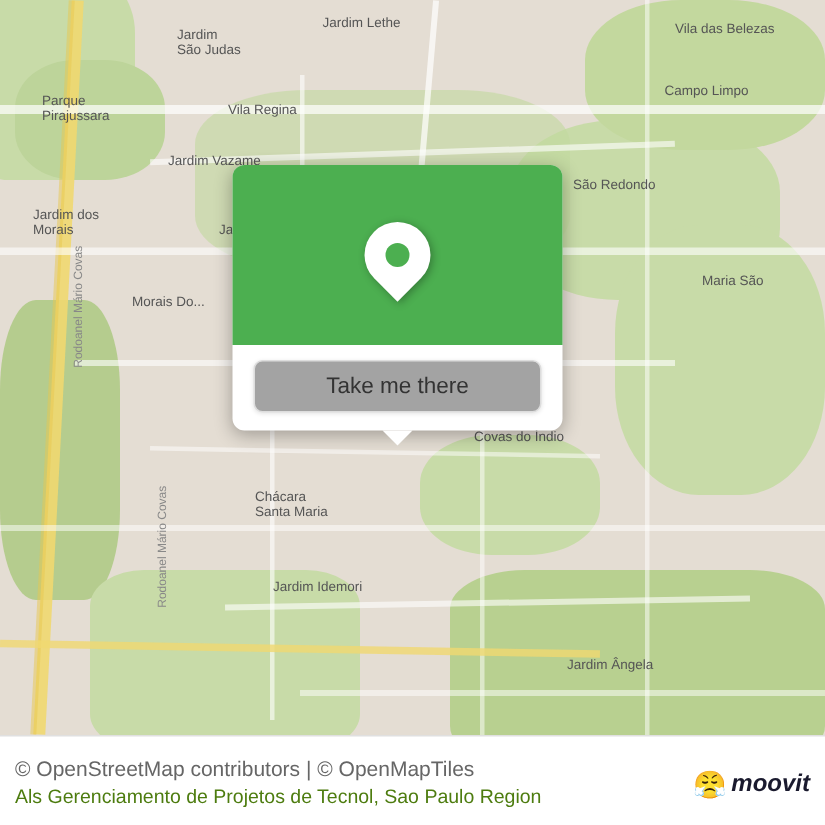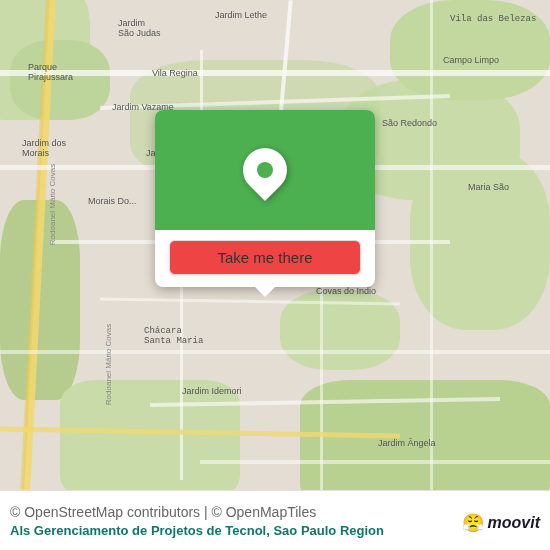--- a/index.html
+++ b/index.html
@@ -97,21 +97,21 @@
     }
 
     #popup-button-area {
       padding: 10px 14px 12px;
       display: flex;
       align-items: center;
       justify-content: center;
     }
 
     #take-me-there-btn {
-      background: #ef4444;
+      background: #a3a3a3;
       border: 1px solid #ddd;
       border-radius: 6px;
       padding: 8px 28px;
       font-size: 15px;
       font-weight: 500;
       color: #333;
       cursor: pointer;
       box-shadow: 0 1px 3px rgba(0,0,0,0.1);
       width: 100%;
       text-align: center;
@@ -142,22 +142,22 @@
     }
 
     #attribution {
       font-size: 14px;
       color: #666;
       margin-bottom: 3px;
     }
 
     #place-name {
       font-size: 13px;
-      color: #0f766e;
-      font-weight: 700;
+      color: #4d7c0f;
+      font-weight: 400;
     }
 
     #moovit-logo {
       position: absolute;
       right: 10px;
       bottom: 16px;
       display: flex;
       align-items: center;
       gap: 3px;
     }
@@ -213,32 +213,32 @@
     <div style="position:absolute;top:0;left:430px;width:3px;height:490px;background:#ffffff;opacity:0.5;"></div>
     <div style="position:absolute;top:130px;left:320px;width:3px;height:360px;background:#ffffff;opacity:0.5;"></div>
     <div style="position:absolute;top:50px;left:200px;width:3px;height:150px;background:#ffffff;opacity:0.6;"></div>
     <div style="position:absolute;top:430px;left:0;width:400px;height:5px;background:#f0d870;opacity:0.8;transform:rotate(1deg);"></div>
     <div style="position:absolute;top:460px;left:200px;width:350px;height:4px;background:#ffffff;opacity:0.5;"></div>
 
   </div>
 
   <span class="map-label" style="top:18px;left:118px;">Jardim<br>São Judas</span>
   <span class="map-label" style="top:10px;left:215px;text-align:center;">Jardim Lethe</span>
-  <span class="map-label" style="top:14px;left:450px;font-family:Liberation Mono, monospace;">Vila das Belezas</span>
+  <span class="map-label" style="top:14px;left:450px;">Vila das Belezas</span>
   <span class="map-label" style="top:62px;left:28px;">Parque<br>Pirajussara</span>
   <span class="map-label" style="top:68px;left:152px;">Vila Regina</span>
   <span class="map-label" style="top:55px;left:428px;margin-left:15px;">Campo Limpo</span>
   <span class="map-label" style="top:102px;left:112px;">Jardim Vazame</span>
   <span class="map-label" style="top:138px;left:22px;">Jardim dos<br>Morais</span>
   <span class="map-label" style="top:118px;left:382px;">São Redondo</span>
   <span class="map-label" style="top:148px;left:146px;">Jardim Taim</span>
   <span class="map-label" style="top:196px;left:88px;">Morais Do...</span>
   <span class="map-label" style="top:182px;left:468px;">Maria São</span>
   <span class="map-label" style="top:286px;left:316px;">Covas do Índio</span>
-  <span class="map-label" style="top:326px;left:144px;font-family:Liberation Mono, monospace;">Chácara<br>Santa Maria</span>
+  <span class="map-label" style="top:326px;left:170px;">Chácara<br>Santa Maria</span>
   <span class="map-label" style="top:386px;left:182px;">Jardim Idemori</span>
   <span class="map-label" style="top:438px;left:378px;">Jardim Ângela</span>
 
   <span class="map-label" style="top:200px;left:-8px;transform:rotate(-90deg);transform-origin:50% 50%;width:120px;text-align:center;font-size:8px;color:#888;">Rodoanel Mário Covas</span>
   <span class="map-label" style="top:360px;left:48px;transform:rotate(-90deg);transform-origin:50% 50%;width:120px;text-align:center;font-size:8px;color:#888;">Rodoanel Mário Covas</span>
 
   <div id="popup">
     <div id="popup-green">
 
       <div class="pin-icon">

